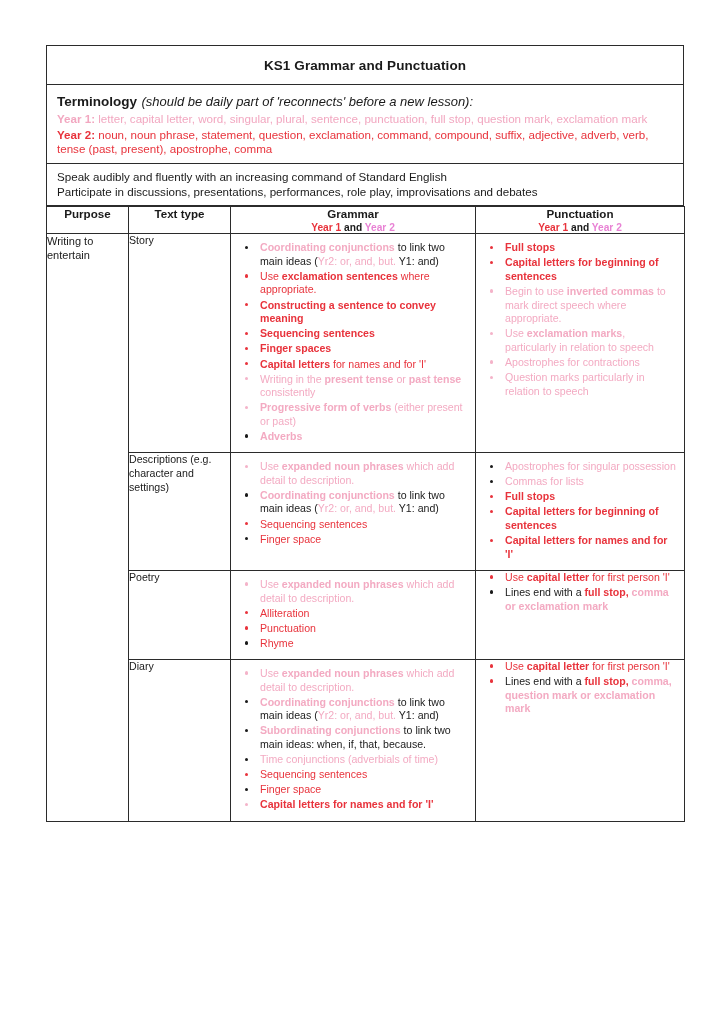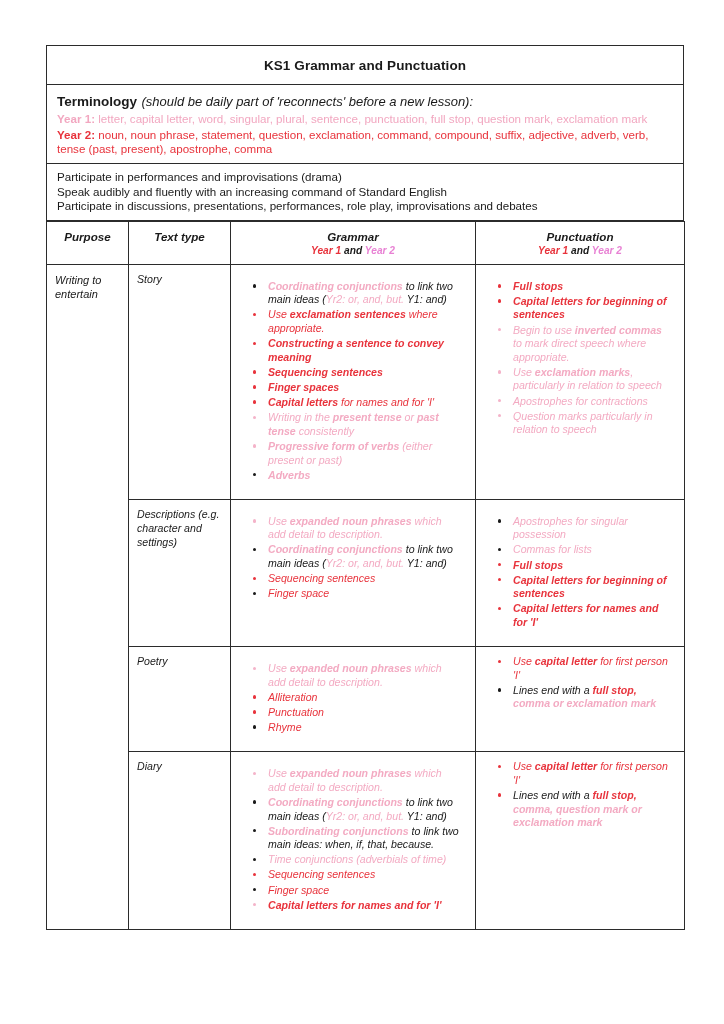--- a/index.html
+++ b/index.html
@@ -76,23 +76,22 @@
 
   
   table.grid {
     width: 100%;
     border-collapse: collapse;
     table-layout: fixed;
   }
   table.grid th, table.grid td {
     border: 1.4px solid #2b2b2b;
     vertical-align: top;
-    padding: 8px;
+    padding: 0;
     background: #fff;
-    font-style: italic;
   }
   col.c-purpose { width: 82px; }
   col.c-texttype { width: 102px; }
   col.c-grammar { width: 245px; }
   col.c-punct   { width: 209px; }
 
   thead th {
     text-align: center;
     padding: 7px 2px 8px;
     vertical-align: middle;
@@ -178,21 +177,20 @@
     </div>
     <div class="prose-line term-line">
       <span class="yr-tag yr1-pink">Year 1:</span><span class="term-body-pink"> letter, capital letter, word, singular, plural, sentence, punctuation, full stop, question mark, exclamation mark</span>
     </div>
     <div class="prose-line term-line">
       <span class="yr-tag yr2-red">Year 2:</span><span class="term-body-red"> noun, noun phrase, statement, question, exclamation, command, compound, suffix, adjective, adverb, verb, tense (past, present), apostrophe, comma</span>
     </div>
   </div>
 
   <div class="box prose-box">
-    <div class="prose-line">Participate in performances and improvisations (drama)</div>
     <div class="prose-line">Speak audibly and fluently with an increasing command of Standard English</div>
     <div class="prose-line"> Participate in discussions, presentations, performances, role play, improvisations and debates</div>
   </div>
 
   <table class="grid">
     <colgroup>
       <col class="c-purpose">
         <col class="c-texttype">
         <col class="c-grammar">
         <col class="c-punct">

